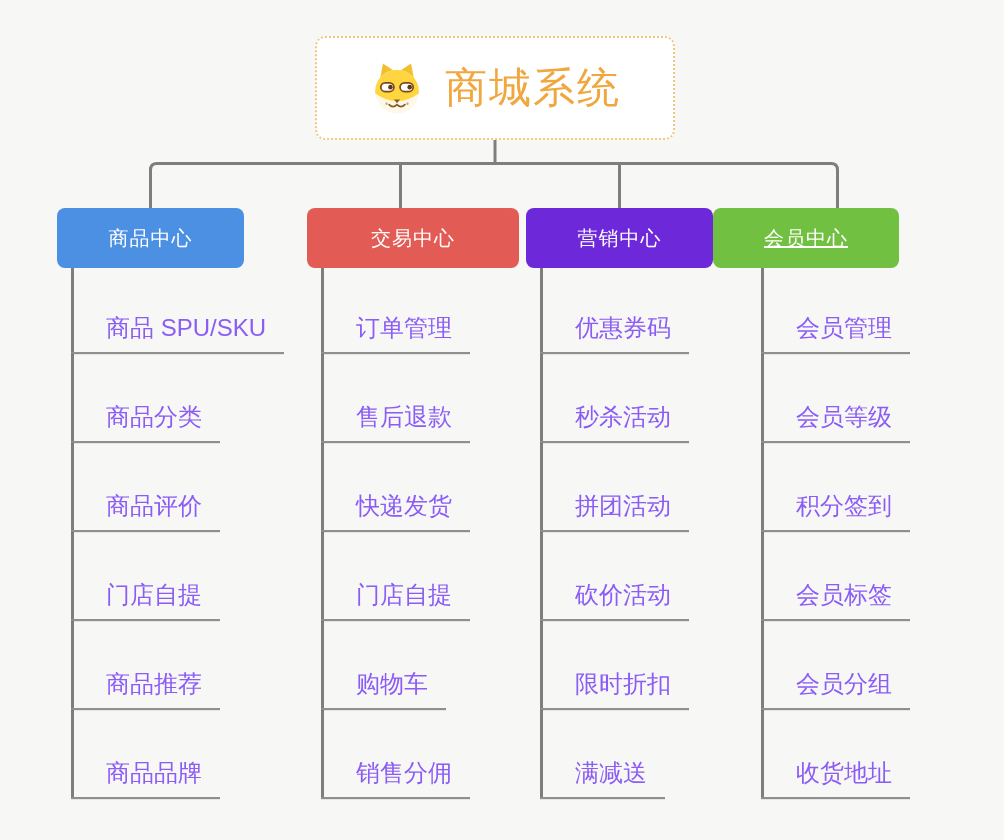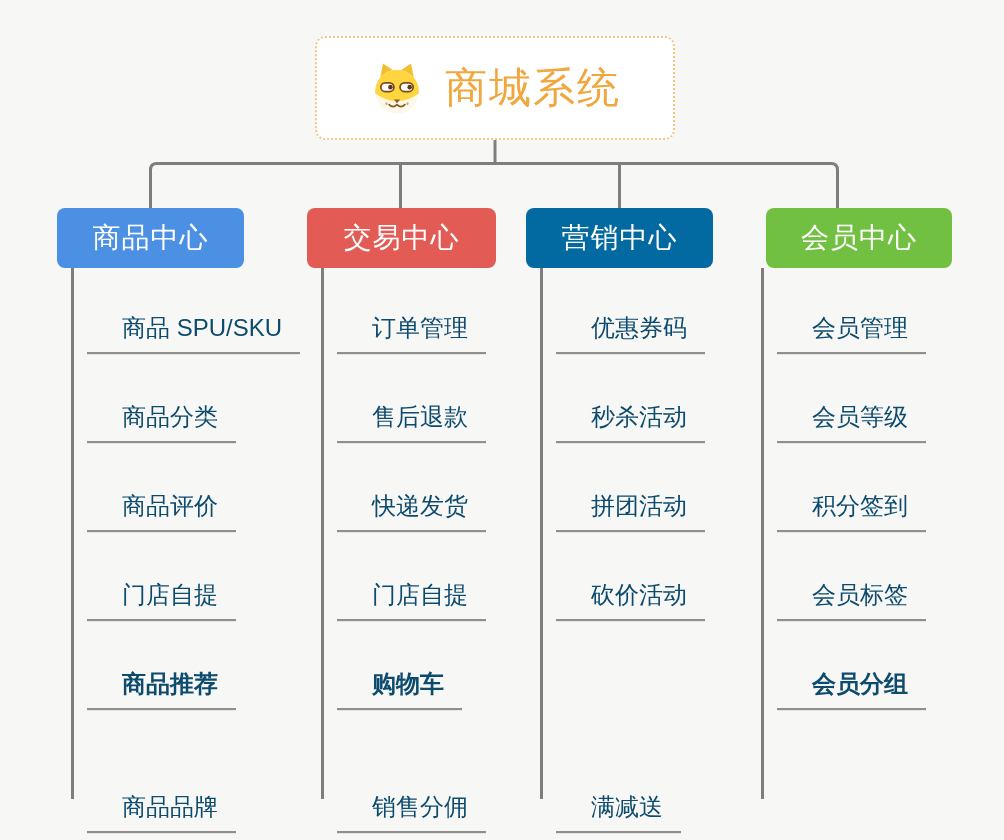--- a/index.html
+++ b/index.html
@@ -33,55 +33,54 @@
     letter-spacing:2px;
     color:#f0a73e;
     white-space:nowrap;
   }
   .dog{width:56px;height:56px;flex:0 0 auto;}
   
   .branch{
     position:absolute;top:208px;height:60px;
     border-radius:8px;
     color:#ffffff;
-    font-size:28px;
+    font-size:20px;
     letter-spacing:1px;
     display:flex;align-items:center;justify-content:center;
     box-sizing:border-box;
     white-space:nowrap;
   }
   .b0{left:57px;width:187px;}
-  .b1{left:307px;width:189px;}
+  .b1{left:307px;width:212px;}
   .b2{left:526px;width:187px;}
-  .b3{left:766px;width:186px;}
+  .b3{left:713px;width:186px;text-decoration:underline;}
   
   .leaf{
     position:absolute;
     display:inline-block;
     font-size:24px;
-    color:#0c4a6e;
+    color:#8b5cf6;
     line-height:32px;
     height:32px;
     padding:0 18px 8px 35px;
     border-bottom:2px solid #8f8f8f;
     box-shadow:0 1px 0 rgba(0,0,0,0.07);
     white-space:nowrap;
     background:transparent;
-    margin-left:16px;
   }
   .c0{left:71px;}
   .c1{left:321px;}
   .c2{left:540px;}
   .c3{left:761px;}
   .r0{top:312px;}
   .r1{top:401px;}
   .r2{top:490px;}
   .r3{top:579px;}
-  .r4{top:668px;font-weight:bold;}
-  .r5{top:791px;text-align:center;}
+  .r4{top:668px;}
+  .r5{top:757px;text-align:center;}
 </style>
 </head>
 <body>
 
 <div class="canvas" style="background-color: rgb(247, 247, 245);">
 
   <svg class="connectors" viewBox="0 0 1004 840" xmlns="http://www.w3.org/2000/svg" style="color: rgb(126, 126, 126);">
 
     <path d="M495 140 V162" stroke="currentColor" stroke-width="3" fill="none"></path>
 
@@ -109,42 +108,44 @@
       <path d="M28.5 45 h7 l-3.5 4.5 z" fill="#8A5A2B"></path>
       <path d="M23 51 Q27.5 55.5 32 51 Q36.5 55.5 41 51" stroke="#8A5A2B" stroke-width="2" fill="none" stroke-linecap="round"></path>
       <circle cx="20" cy="50" r="1.3" fill="#C9A15E"></circle>
       <circle cx="44" cy="50" r="1.3" fill="#C9A15E"></circle>
     </svg>
     <span class="root-title" style="color: rgb(240, 167, 62);">商城系统</span>
   </div>
 
   <div class="branch b0" style="background-color: rgb(75, 144, 226);">商品中心</div>
   <div class="branch b1" style="background-color: rgb(227, 91, 85);">交易中心</div>
-  <div class="branch b2" style="background-color: #0369a1;">营销中心</div>
+  <div class="branch b2" style="background-color: #6d28d9;">营销中心</div>
   <div class="branch b3" style="background-color: rgb(114, 192, 65);">会员中心</div>
 
   <div class="leaf c0 r0">商品 SPU/SKU</div>
   <div class="leaf c0 r1">商品分类</div>
   <div class="leaf c0 r2">商品评价</div>
   <div class="leaf c0 r3">门店自提</div>
   <div class="leaf c0 r4">商品推荐</div>
   <div class="leaf c0 r5">商品品牌</div>
 
   <div class="leaf c1 r0">订单管理</div>
   <div class="leaf c1 r1">售后退款</div>
   <div class="leaf c1 r2">快递发货</div>
   <div class="leaf c1 r3">门店自提</div>
   <div class="leaf c1 r4">购物车</div>
   <div class="leaf c1 r5">销售分佣</div>
 
   <div class="leaf c2 r0">优惠券码</div>
   <div class="leaf c2 r1">秒杀活动</div>
   <div class="leaf c2 r2">拼团活动</div>
   <div class="leaf c2 r3">砍价活动</div>
+  <div class="leaf c2 r4">限时折扣</div>
   <div class="leaf c2 r5">满减送</div>
 
   <div class="leaf c3 r0">会员管理</div>
   <div class="leaf c3 r1">会员等级</div>
   <div class="leaf c3 r3">会员标签</div>
   <div class="leaf c3 r2">积分签到</div>
   <div class="leaf c3 r4">会员分组</div>
+  <div class="leaf c3 r5">收货地址</div>
 
 </div>
 
 </body></html>

